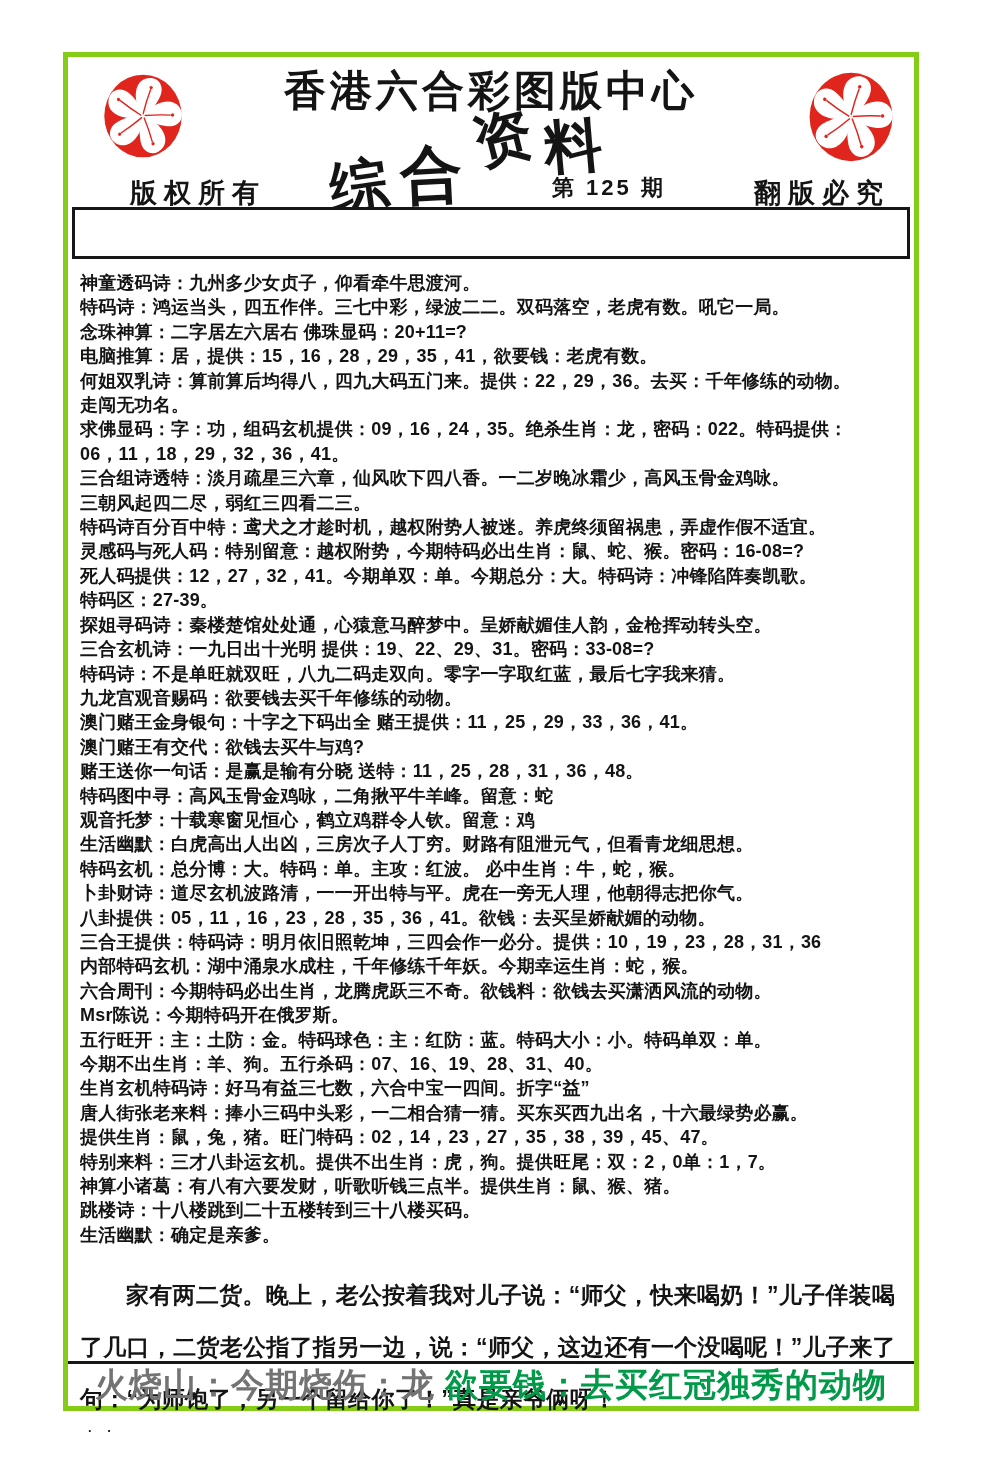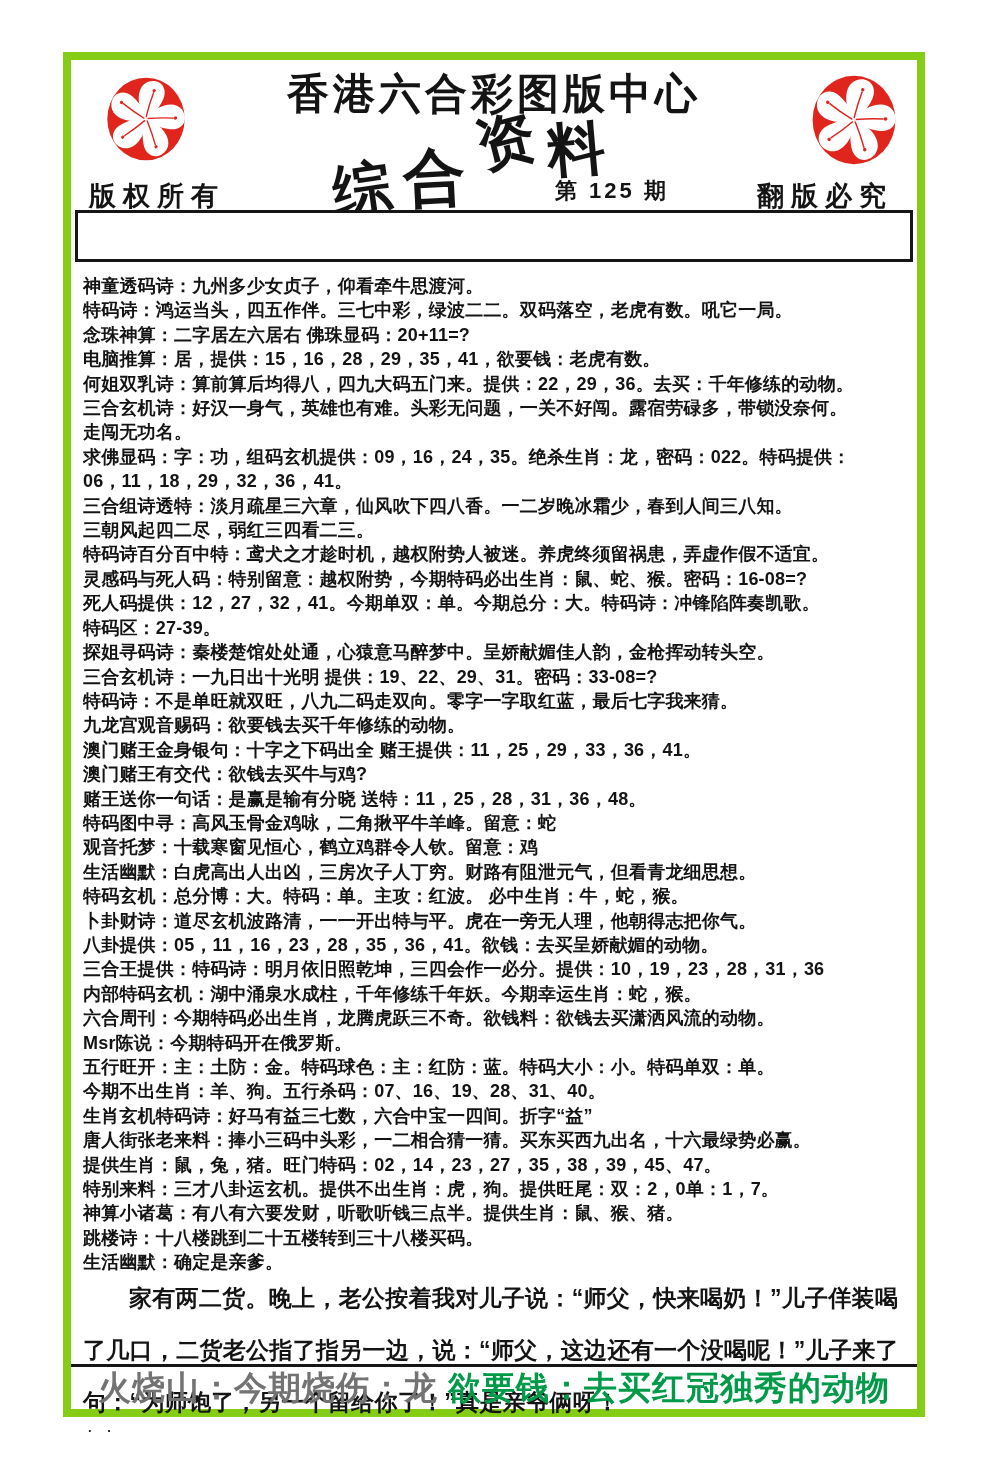--- a/index.html
+++ b/index.html
@@ -2,21 +2,21 @@
 <html><head>
 <meta charset="utf-8">
 <style>
   html,body { margin:0; padding:0; }
   body {
     width:984px; height:1457px; background:#ffffff; position:relative;
     font-family:"Liberation Sans","DejaVu Sans",sans-serif; color:#141414;
   }
   .page-border {
     position:absolute; left:63px; top:52px; width:846px; height:1349px;
-    border:8px solid #84cc16; background:#fff;text-decoration:underline;
+    border:5px solid #84cc16; background:#fff;text-decoration:underline;
   }
   
   .org-title {
     position:absolute; top:6px; left:0; width:100%; text-align:center;
     font-size:42px; font-weight:bold; letter-spacing:4px; white-space:nowrap;
   }
   .main-title {
     position:absolute; top:40px; left:47%; transform:translateX(-50%);
     white-space:nowrap; font-weight:bold;
   }
@@ -24,21 +24,21 @@
   .main-title .c0 { transform:translateY(46px) rotate(-8deg); }
   .main-title .c1 { transform:translateY(36px) rotate(-3deg); font-size:62px; }
   .main-title .c2 { transform:translateY(-2px) rotate(-14deg); }
   .main-title .c3 { transform:translateY(6px) rotate(-5deg); }
   .issue-label {
     position:absolute; top:116px; left:484px; font-size:22px; font-weight:bold;
     letter-spacing:3px; white-space:nowrap;
   }
   .copyright-left, .copyright-right {
     position:absolute; top:118px; font-size:27px; font-weight:bold;
-    letter-spacing:7px; white-space:nowrap;
+    letter-spacing:7px; white-space:nowrap;margin-left:44px;
   }
   .copyright-left { left:18px; }
   .copyright-right { right:24px; }
   .logo { position:absolute; top:12px; }
   .logo-left { left:32px; width:86px; height:94px; }
   .logo-right { right:17px; width:92px; height:96px; }
   .logo svg { width:100%; height:100%; }
   
   .empty-banner-box {
     position:absolute; left:4px; right:4px; top:150px; height:46px;
@@ -115,25 +115,24 @@
   <div class="copyright-right">翻版必究</div>
 
   <div class="empty-banner-box"></div>
 
   <div class="body-text">
       <div class="line">神童透码诗：九州多少女贞子，仰看牵牛思渡河。</div>
       <div class="line">特码诗：鸿运当头，四五作伴。三七中彩，绿波二二。双码落空，老虎有数。吼它一局。</div>
       <div class="line">念珠神算：二字居左六居右  佛珠显码：20+11=?</div>
       <div class="line">电脑推算：居，提供：15，16，28，29，35，41，欲要钱：老虎有数。</div>
       <div class="line">何姐双乳诗：算前算后均得八，四九大码五门来。提供：22，29，36。去买：千年修练的动物。</div>
-      <div class="line">三合玄机诗：好汉一身气，英雄也有难。头彩无问题，一关不好闯。露宿劳碌多，带锁没奈何。</div>
       <div class="line">走闯无功名。</div>
       <div class="line">求佛显码：字：功，组码玄机提供：09，16，24，35。绝杀生肖：龙，密码：022。特码提供：</div>
       <div class="line">06，11，18，29，32，36，41。</div>
-      <div class="line">三合组诗透特：淡月疏星三六章，仙风吹下四八香。一二岁晚冰霜少，春到人间三八知。</div>
+      <div class="line">三合组诗透特：淡月疏星三六章，仙风吹下四八香。一二岁晚冰霜少，高风玉骨金鸡咏。</div>
       <div class="line">三朝风起四二尽，弱红三四看二三。</div>
       <div class="line">特码诗百分百中特：鸢犬之才趁时机，越权附势人被迷。养虎终须留祸患，弄虚作假不适宜。</div>
       <div class="line">灵感码与死人码：特别留意：越权附势，今期特码必出生肖：鼠、蛇、猴。密码：16-08=?</div>
       <div class="line">死人码提供：12，27，32，41。今期单双：单。今期总分：大。特码诗：冲锋陷阵奏凯歌。</div>
       <div class="line">特码区：27-39。</div>
       <div class="line">探姐寻码诗：秦楼楚馆处处通，心猿意马醉梦中。呈娇献媚佳人韵，金枪挥动转头空。</div>
       <div class="line">三合玄机诗：一九日出十光明  提供：19、22、29、31。密码：33-08=?</div>
       <div class="line">特码诗：不是单旺就双旺，八九二码走双向。零字一字取红蓝，最后七字我来猜。</div>
       <div class="line">九龙宫观音赐码：欲要钱去买千年修练的动物。</div>
       <div class="line">澳门赌王金身银句：十字之下码出全  赌王提供：11，25，29，33，36，41。</div>

